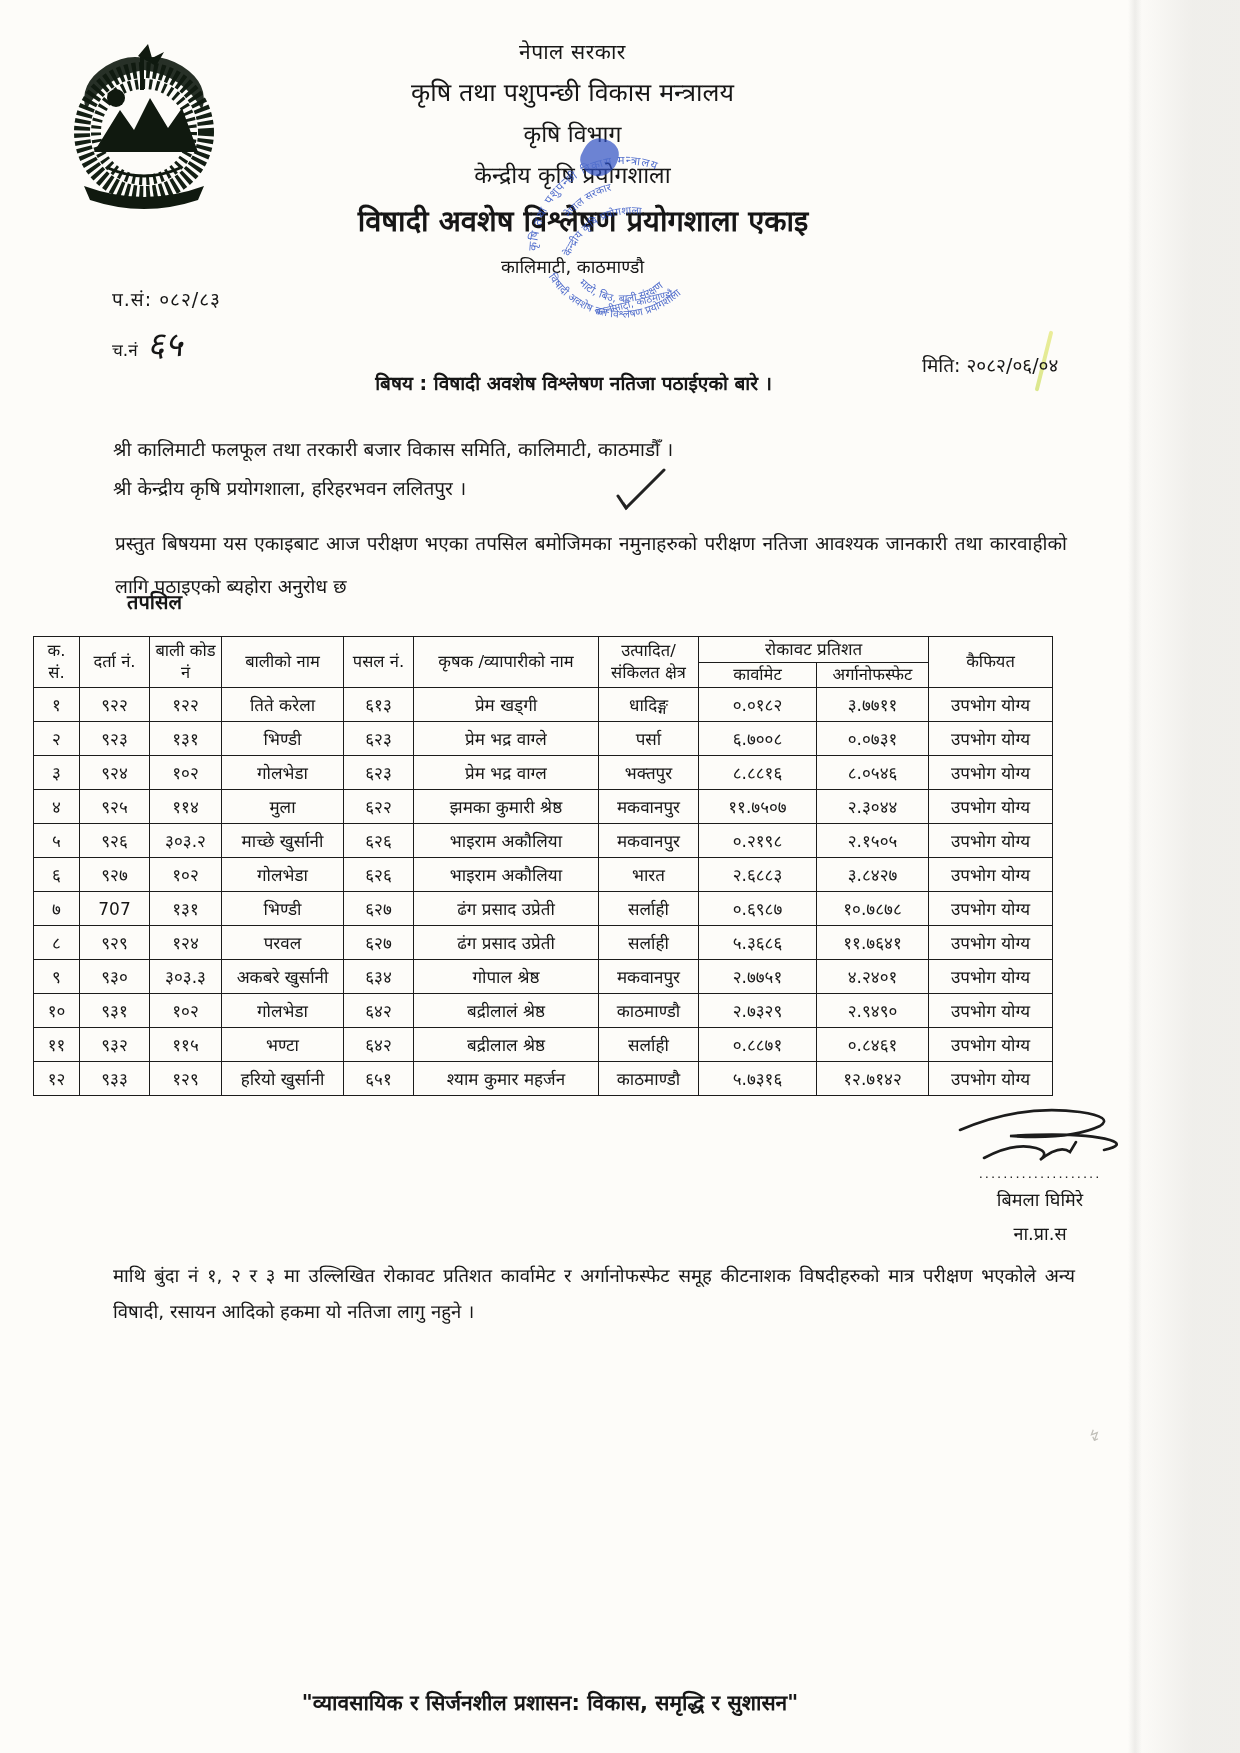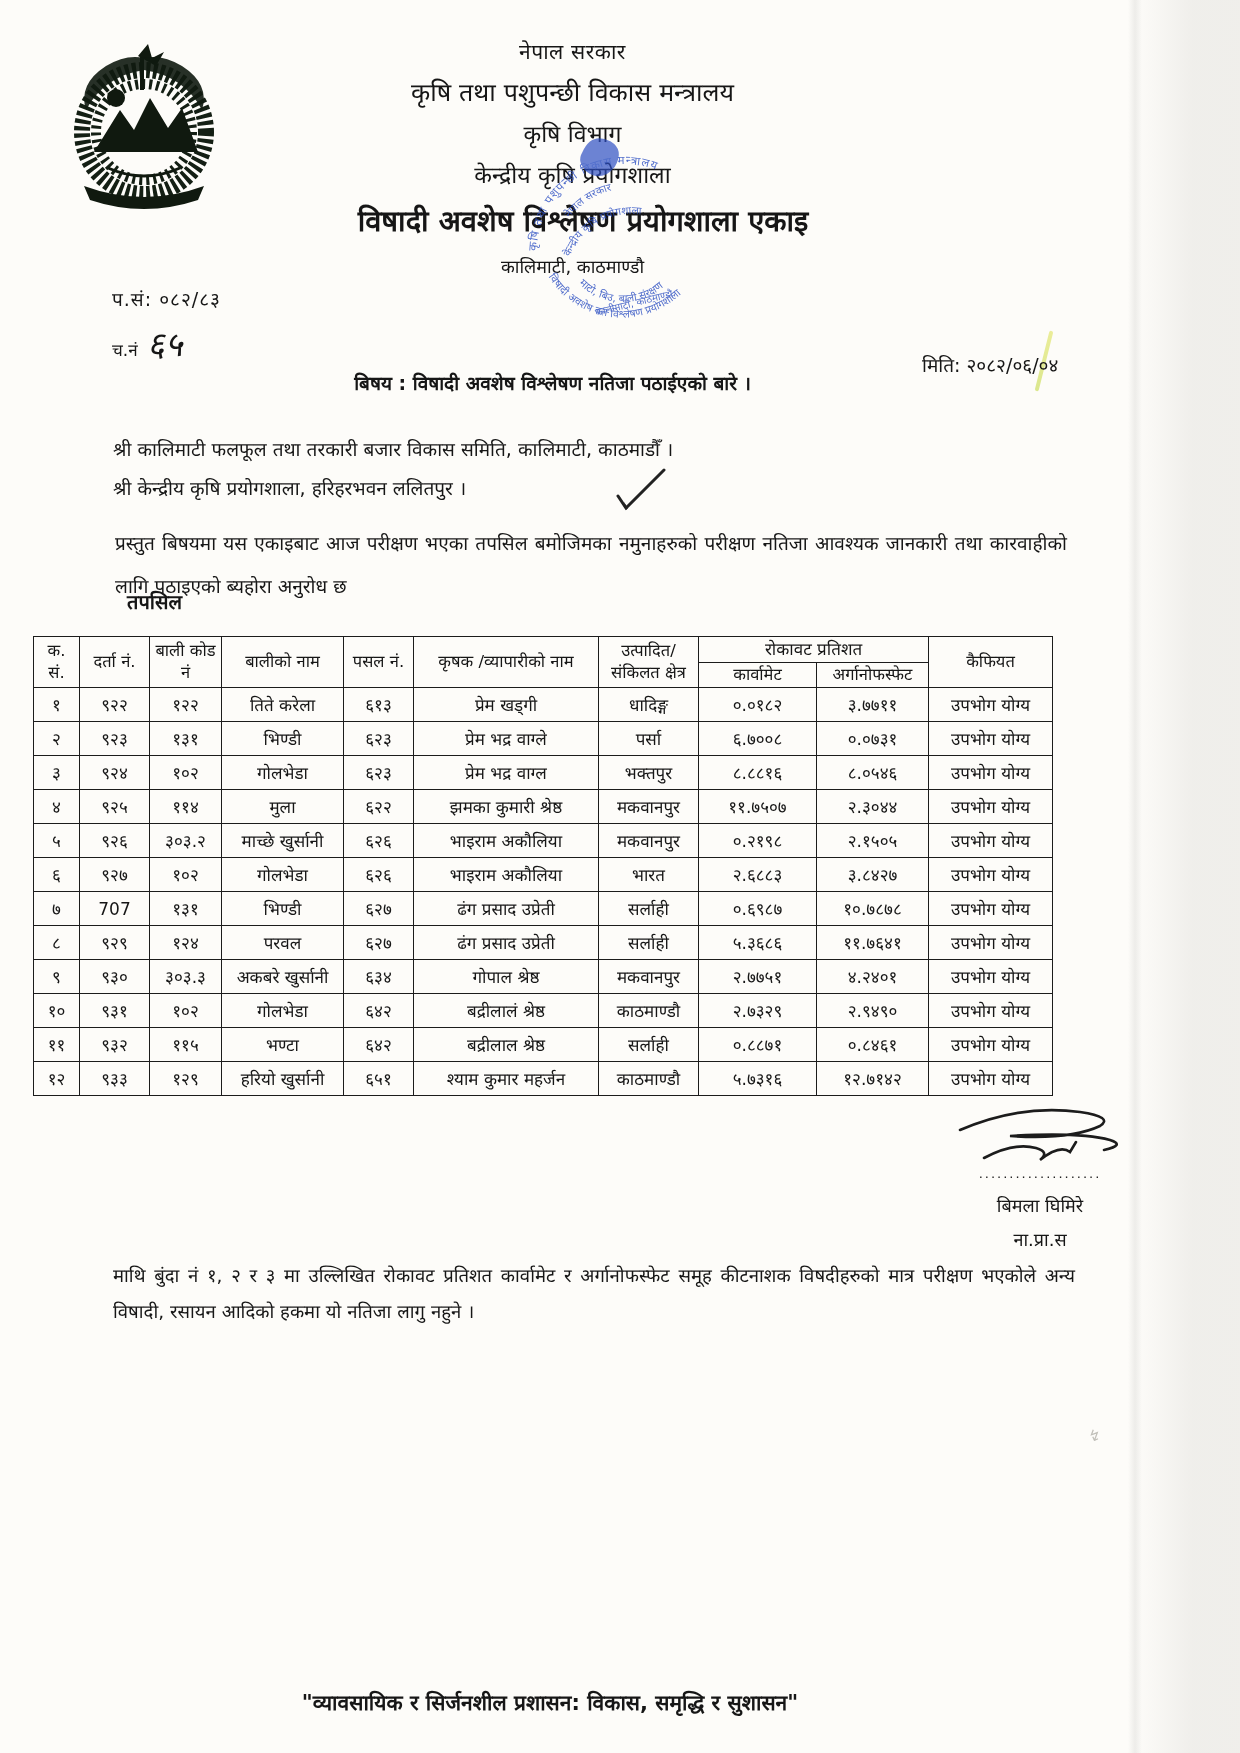--- a/index.html
+++ b/index.html
@@ -37,42 +37,42 @@
   .h-lab{font-size:23px;margin-top:18px !important;}
   .h-unit{font-size:29px;font-weight:bold;margin-top:20px !important;padding-left:21px;}
   .h-addr{font-size:18px;margin-top:22px !important;}
   .stamp{position:absolute;left:505px;top:112px;width:230px;height:215px;opacity:.88;}
   
   .ref-block{position:absolute;left:112px;top:286px;font-size:19px;}
   .ref-line{letter-spacing:1px;}
   .disp-line{margin-top:8px;font-size:17px;}
   .disp-hand{font-family:"DejaVu Serif","Liberation Serif",serif;font-size:34px;font-style:italic;margin-left:4px;}
   .date-line{position:absolute;left:922px;top:352px;font-size:19px;}
-  .subject{position:absolute;left:0;top:370px;width:1105px;text-align:center;font-size:19px;font-weight:bold;}
+  .subject{position:absolute;left:0;top:370px;width:1105px;text-align:center;font-size:19px;font-weight:bold;padding-left:21px;}
   .recipients{position:absolute;left:113px;top:430px;font-size:19px;line-height:2.05;}
   .checkmark{position:absolute;left:610px;top:466px;width:60px;height:46px;}
   .body-par{position:absolute;left:115px;top:522px;width:952px;font-size:19px;line-height:2.25;text-align:justify;}
   .tapasil{position:absolute;left:127px;top:588px;font-size:20px;font-weight:bold;}
   
   .tbl-wrap{position:absolute;left:33px;top:636px;width:1019px;}
   table{border-collapse:collapse;width:100%;table-layout:fixed;}
   th,td{border:1.6px solid #1c1c1c;padding:1px 3px;font-weight:normal;}
   thead th{font-size:16.5px;line-height:1.35;vertical-align:middle;text-align:center;}
   th.grp{font-size:17px;}
   th.brk{word-break:break-all;}
   tbody td{font-size:17px;height:31px;text-align:center;vertical-align:middle;}
   
   .notes{position:absolute;left:113px;top:1136px;font-size:18px;}
   .notes-head{font-weight:bold;font-size:18px;margin-bottom:14px;}
   .notes ol{list-style:none;margin:0;padding:0;}
   .notes li{margin-bottom:11px;line-height:1.45;}
   .sig{position:absolute;left:925px;top:1100px;width:230px;text-align:center;}
   .sig svg{display:block;margin:0 auto;}
   .sig-dots{letter-spacing:2px;font-size:13px;color:#222;margin-top:-6px;}
-  .sig-name{font-size:18px;margin-top:12px;text-align:center;}
+  .sig-name{font-size:18px;margin-top:6px;text-align:center;}
   .sig-title{font-size:18px;margin-top:10px;}
   .closing{position:absolute;left:113px;top:1258px;width:962px;font-size:18.5px;line-height:1.95;text-align:justify;}
   .slogan{position:absolute;left:0;top:1688px;width:1100px;text-align:center;font-size:21px;font-weight:bold;}
   .smudge{position:absolute;left:1088px;top:1428px;width:26px;height:20px;color:#9a988f;font-size:15px;transform:rotate(10deg);opacity:.6;}
 </style>
 </head>
 <body>
 
 <div class="page">
 

